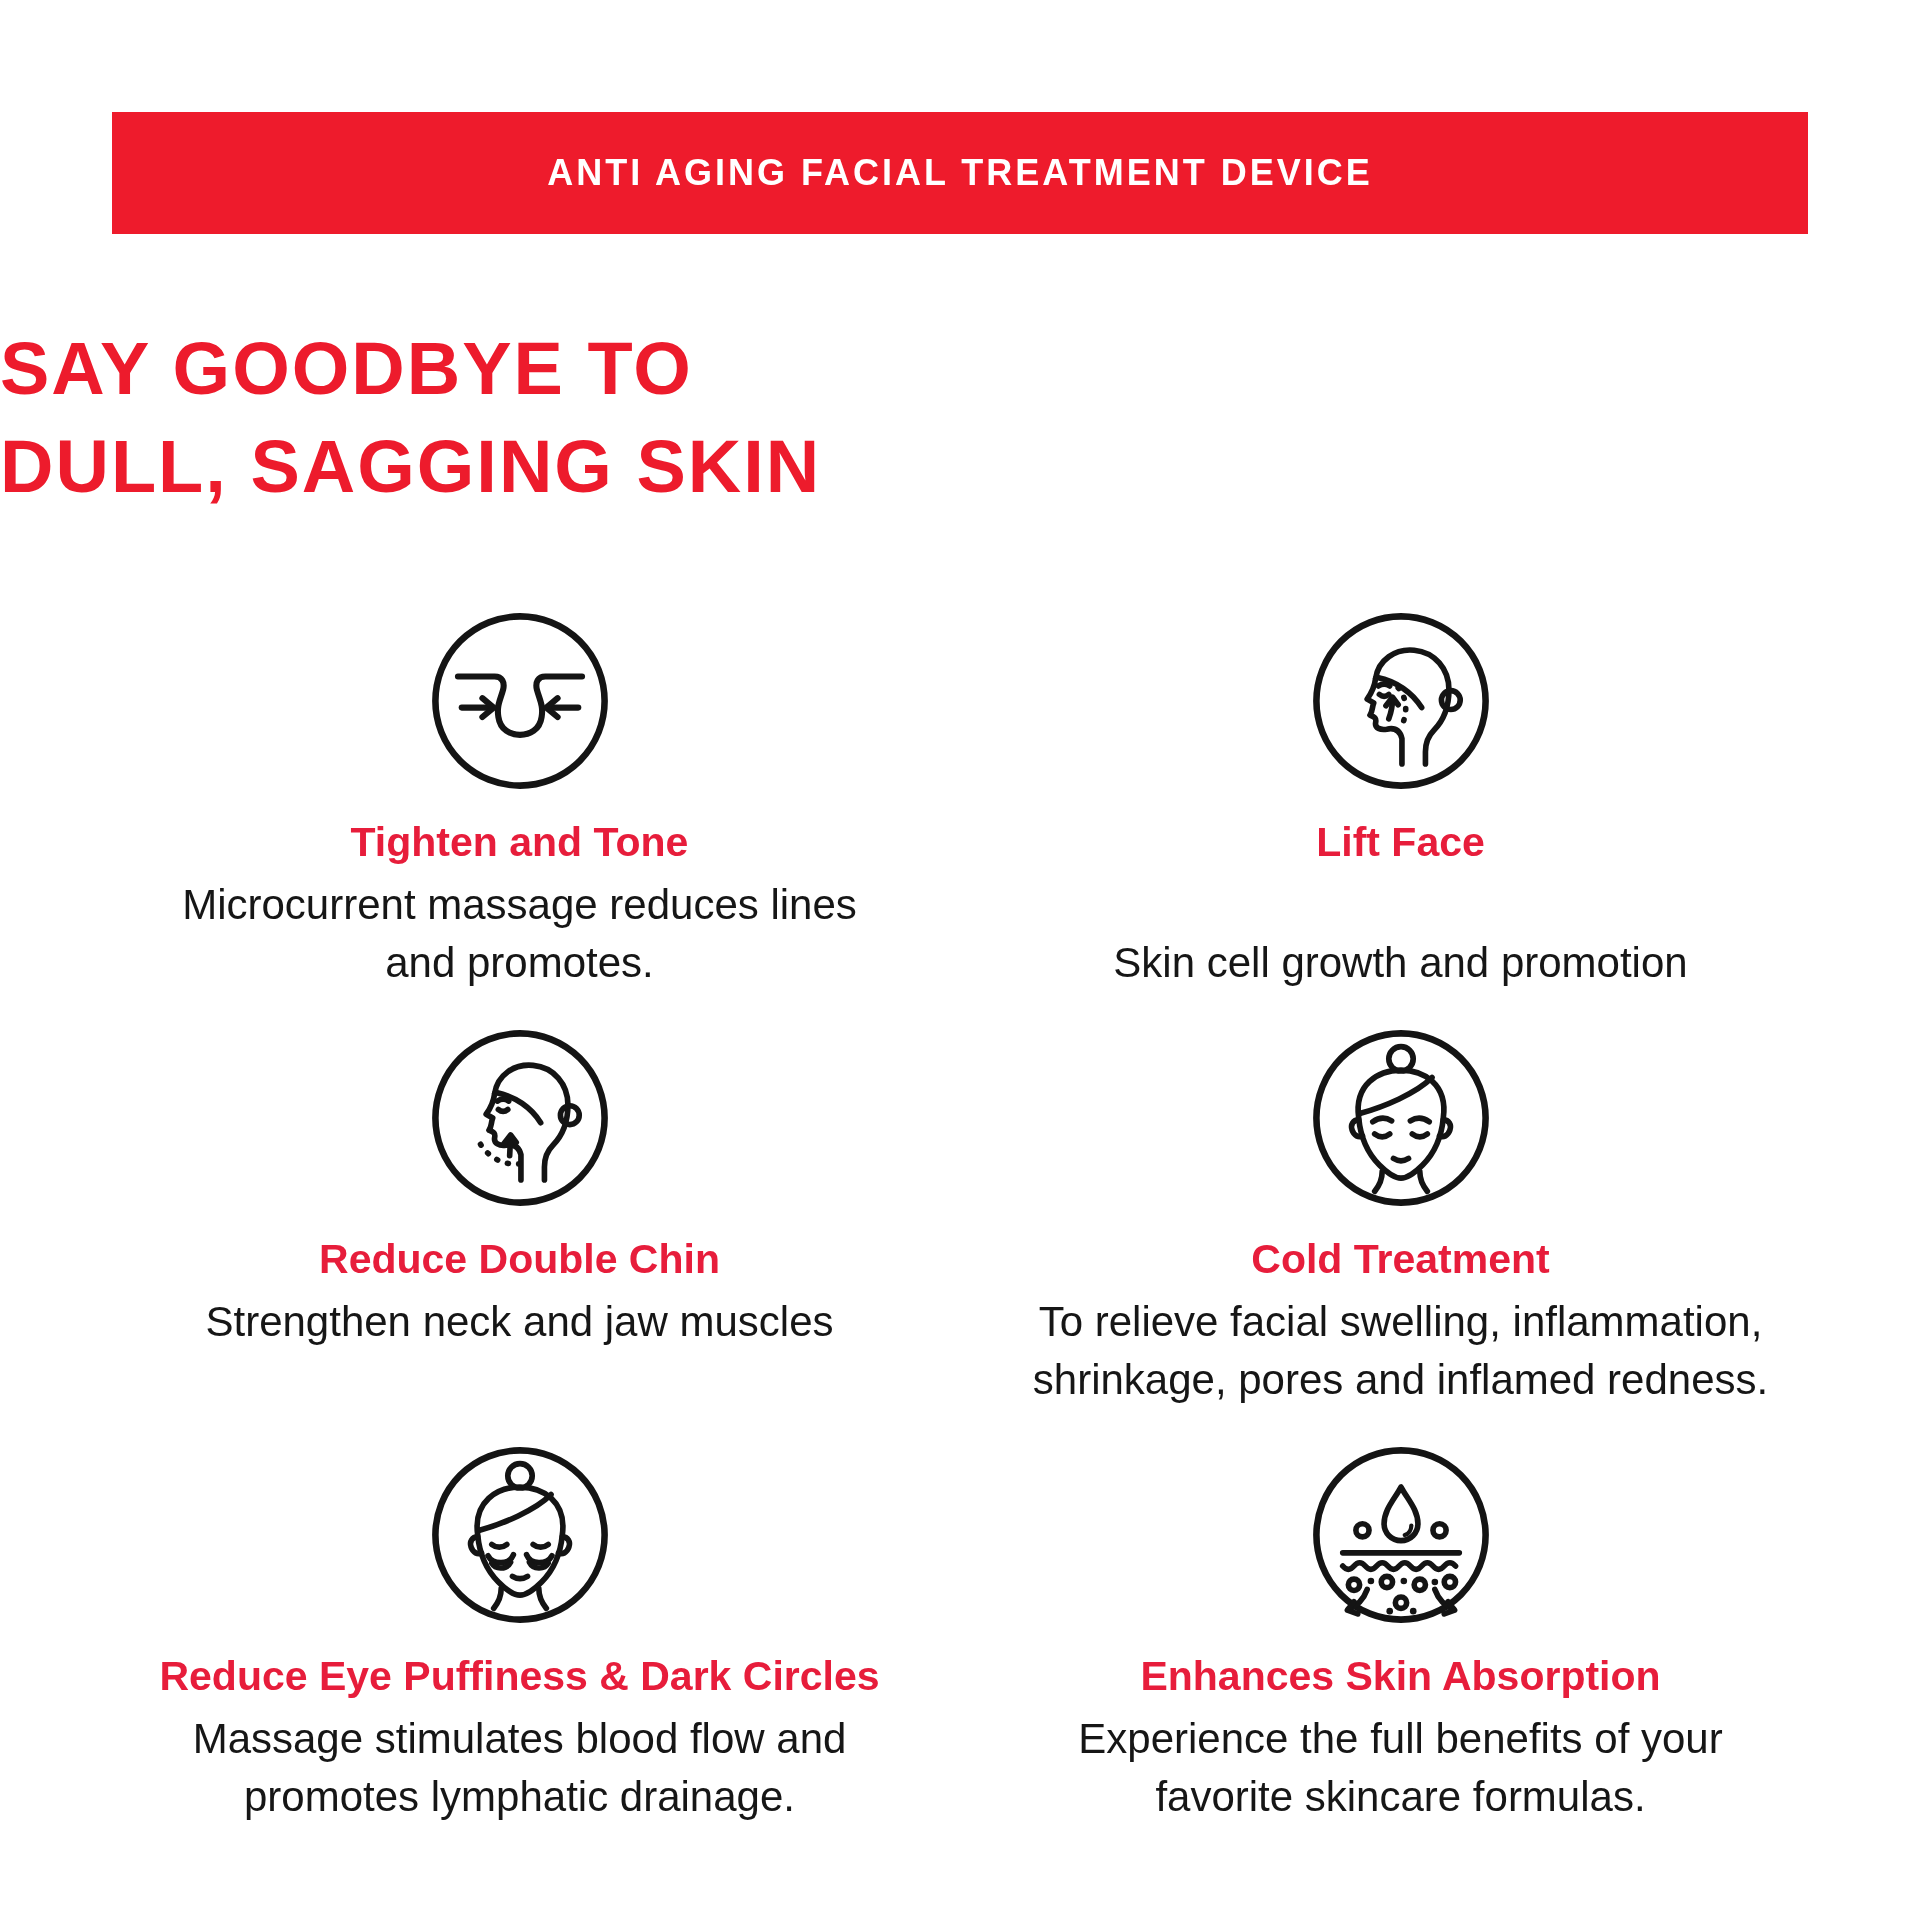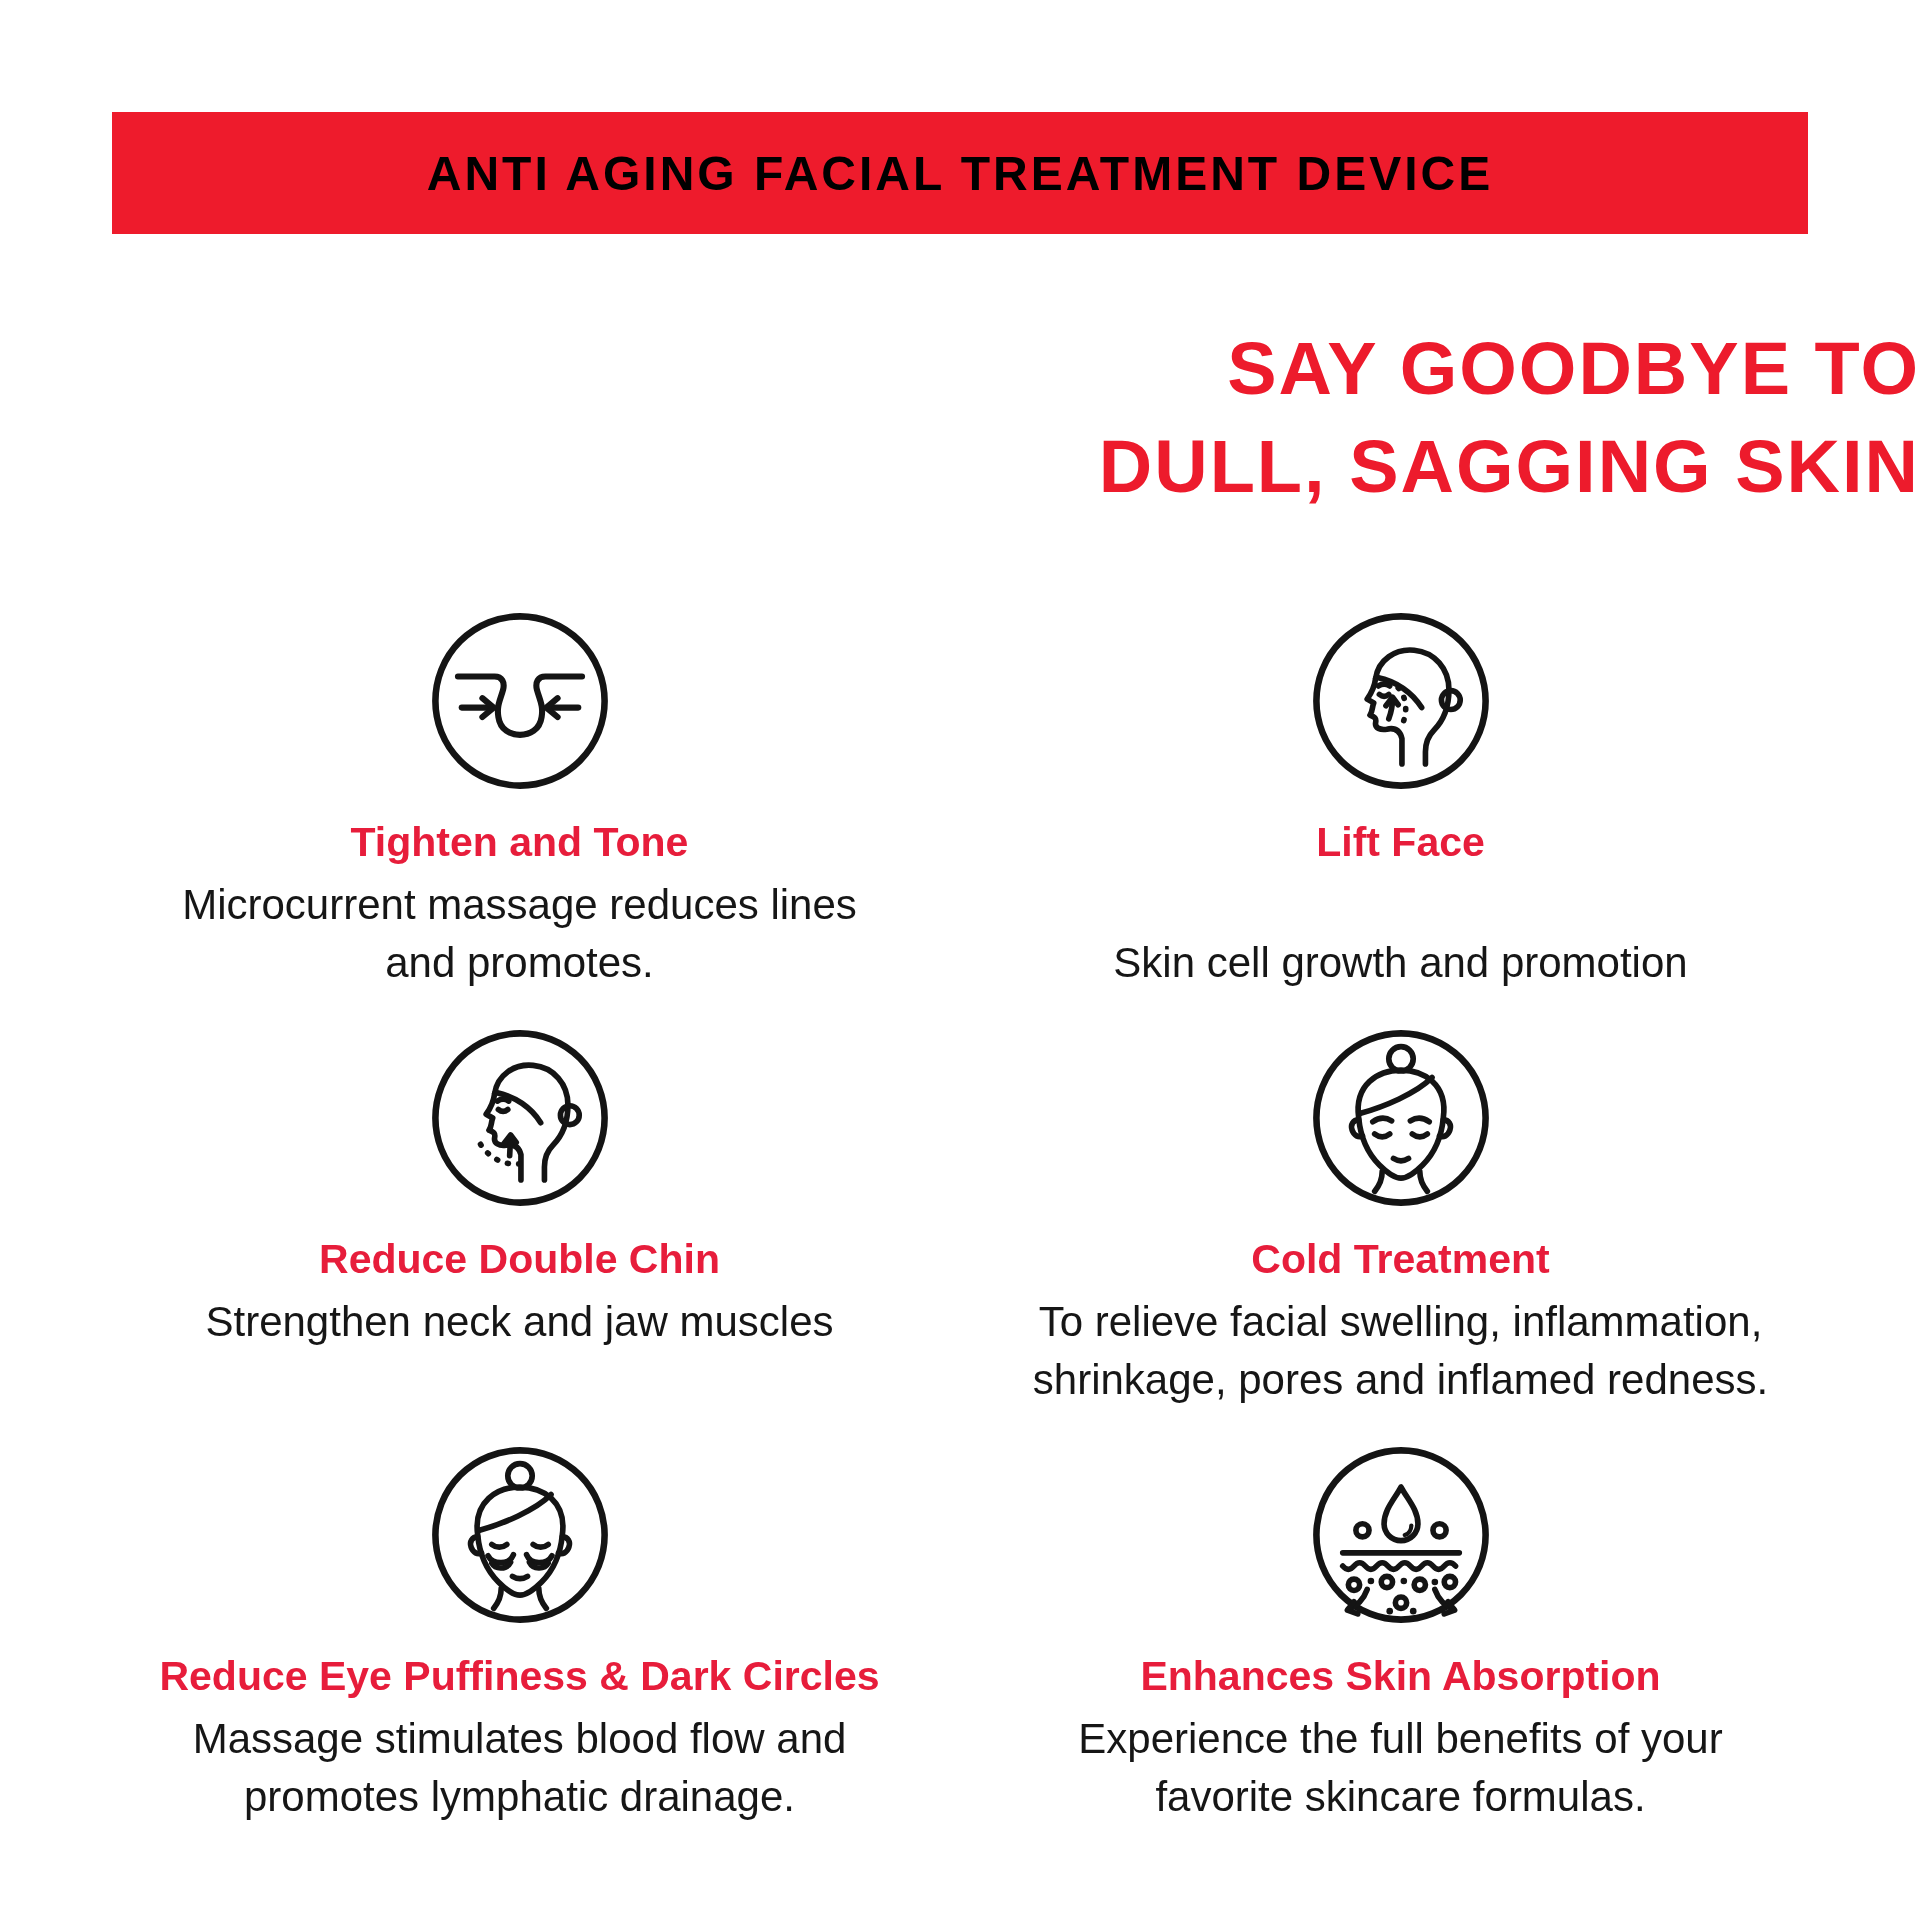--- a/index.html
+++ b/index.html
@@ -13,29 +13,29 @@
   }
   .banner {
     margin: 112px 112px 0;
     height: 122px;
     background: var(--banner-red, #EE1B2C);
     display: flex;
     align-items: center;
     justify-content: center;
   }
   .banner-title {
-    color: #000000;
-    font-size: 48px;
+    color: #ffffff;
+    font-size: 36px;
     font-weight: bold;
     letter-spacing: 3px;
     white-space: nowrap;
   }
   .headline {
     margin: 86px 0 0;
-    text-align: right;
+    text-align: left;
     color: var(--heading-red, #ED1B2C);
     font-size: 74px;
     font-weight: bold;
     letter-spacing: 2px;
     line-height: 1.32;
   }
   .grid {
     width: 1730px;
     margin: 92px auto 0;
     display: grid;

